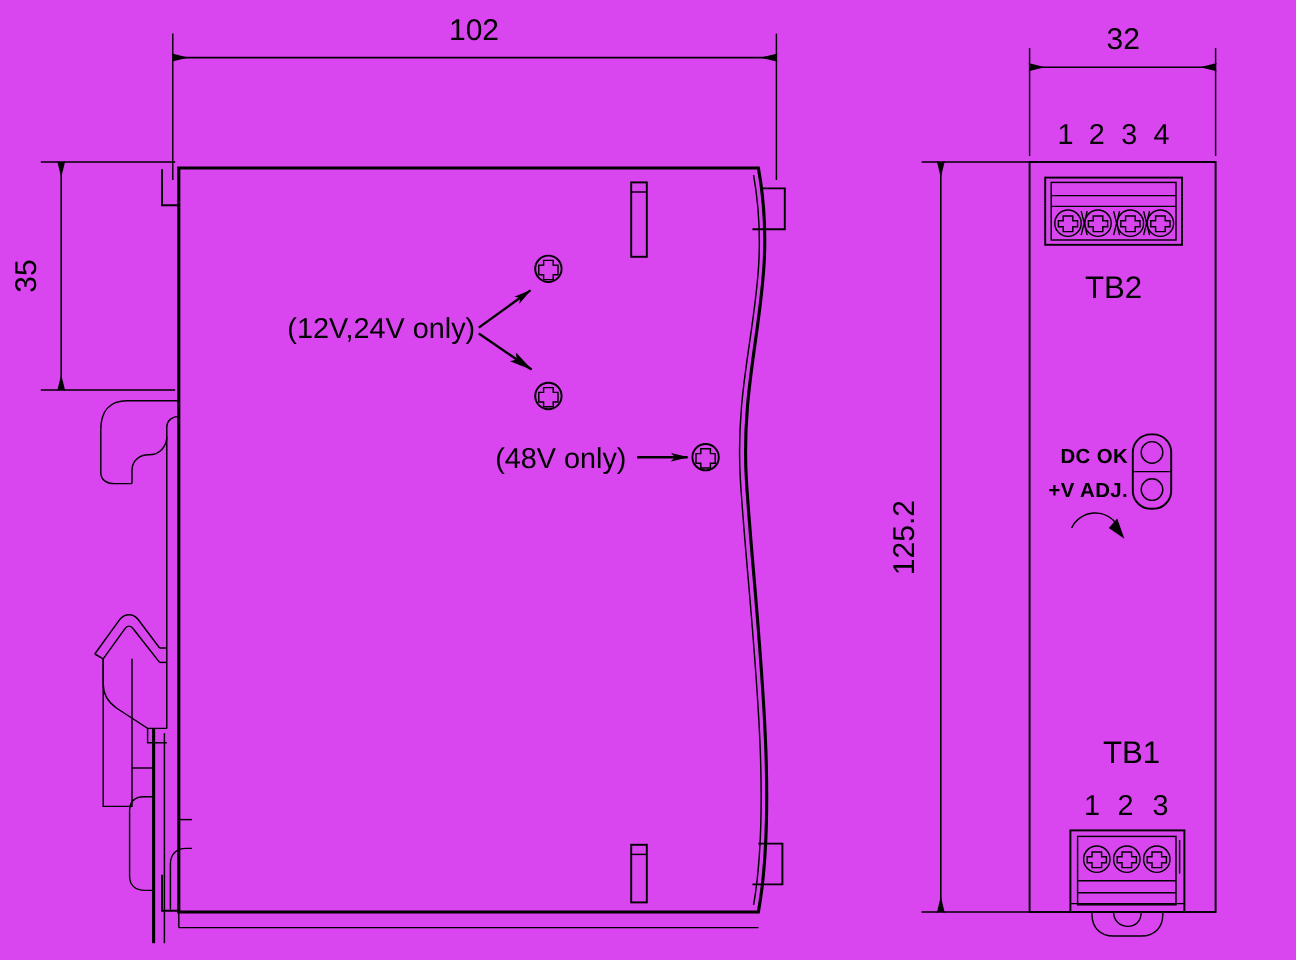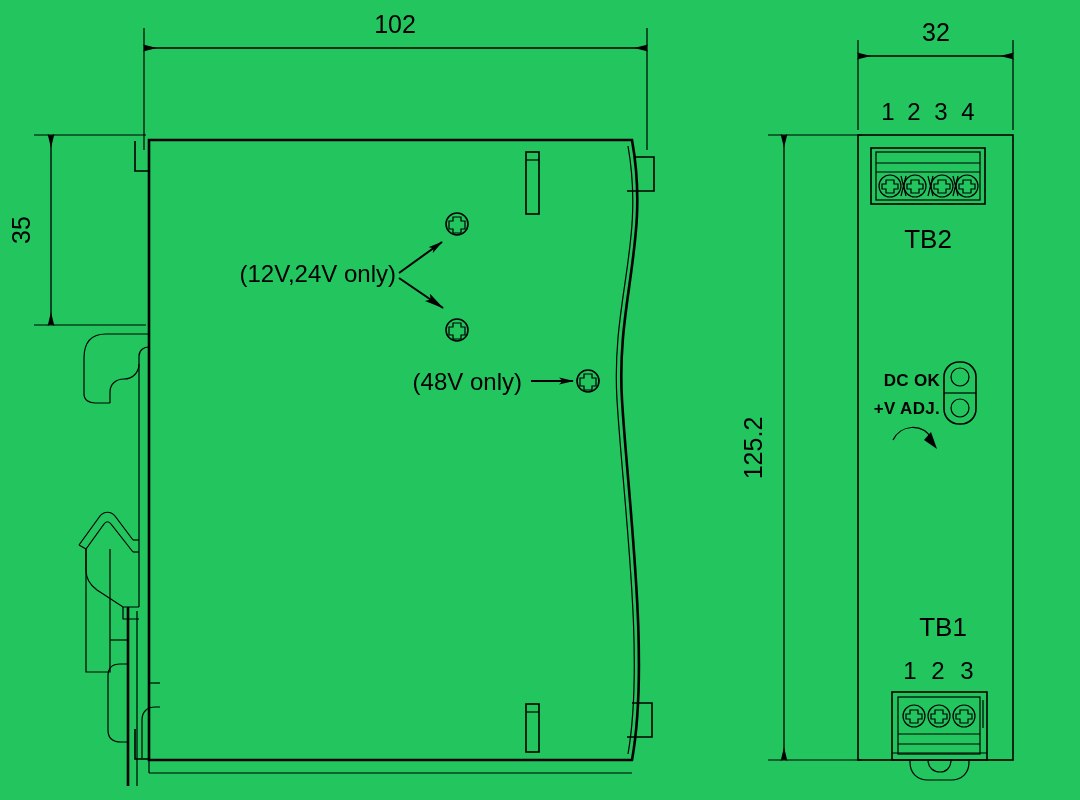--- a/index.html
+++ b/index.html
@@ -11,21 +11,21 @@
   body {
     width: 1080px;
     height: 800px;
     font-family: "Liberation Sans", sans-serif;
     overflow: hidden;
   }
   #drawing-root {
     position: relative;
     width: 1080px;
     height: 800px;
-    background: #22c55e;
+    background: #d946ef;
   }
   svg#tech-drawing {
     display: block;
     width: 1080px;
     height: 800px;
   }
   .ln          { stroke: #000000; fill: none; stroke-width: 1.6; }
   .ln-thin     { stroke: #000000; fill: none; stroke-width: 1.2; }
   .ln-thick    { stroke: #000000; fill: none; stroke-width: 2.6; }
   .ln-dim      { stroke: #000000; fill: none; stroke-width: 1.3; }

